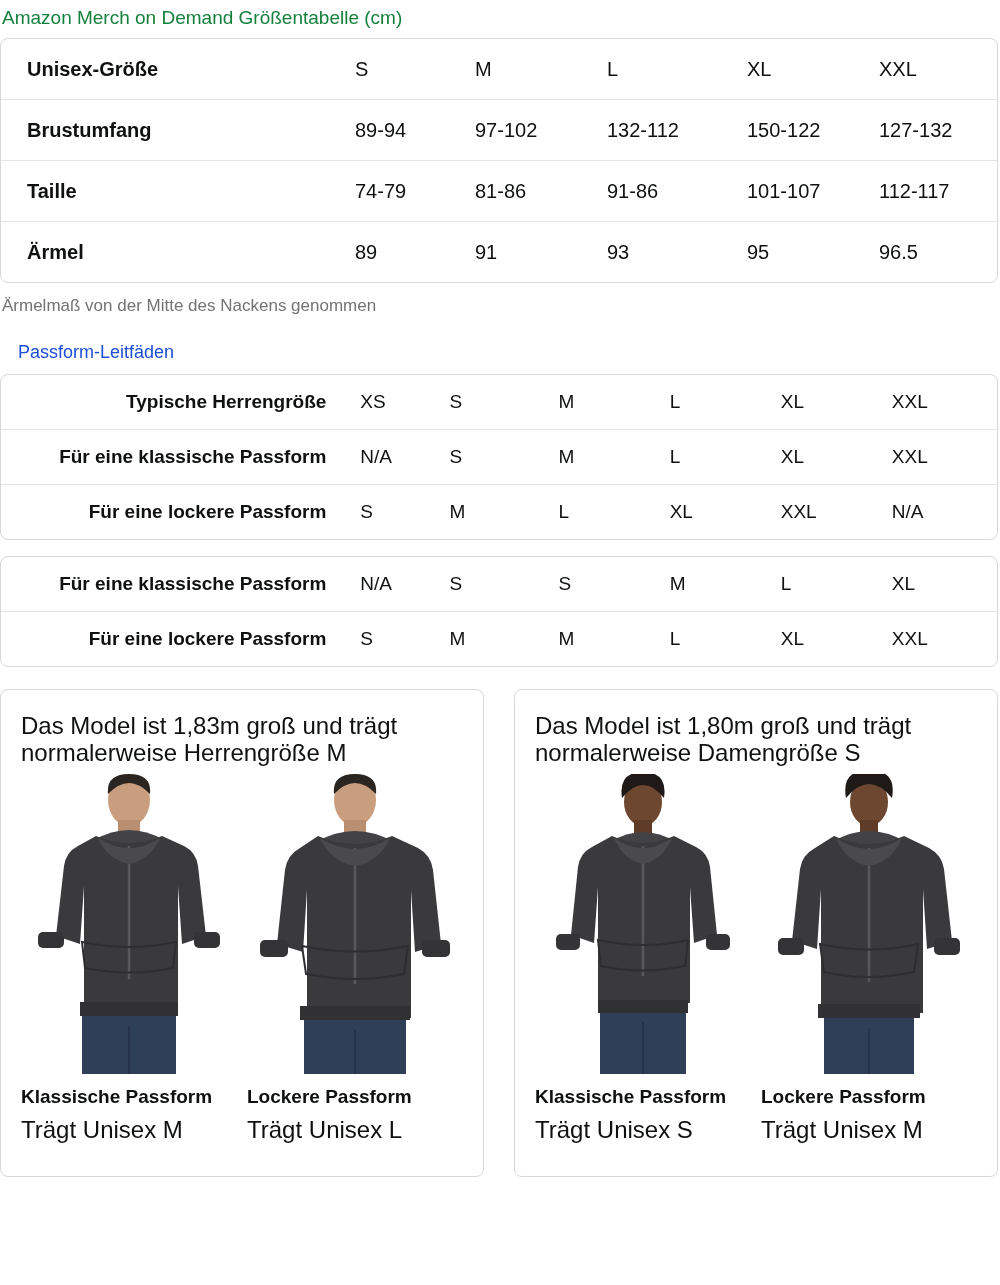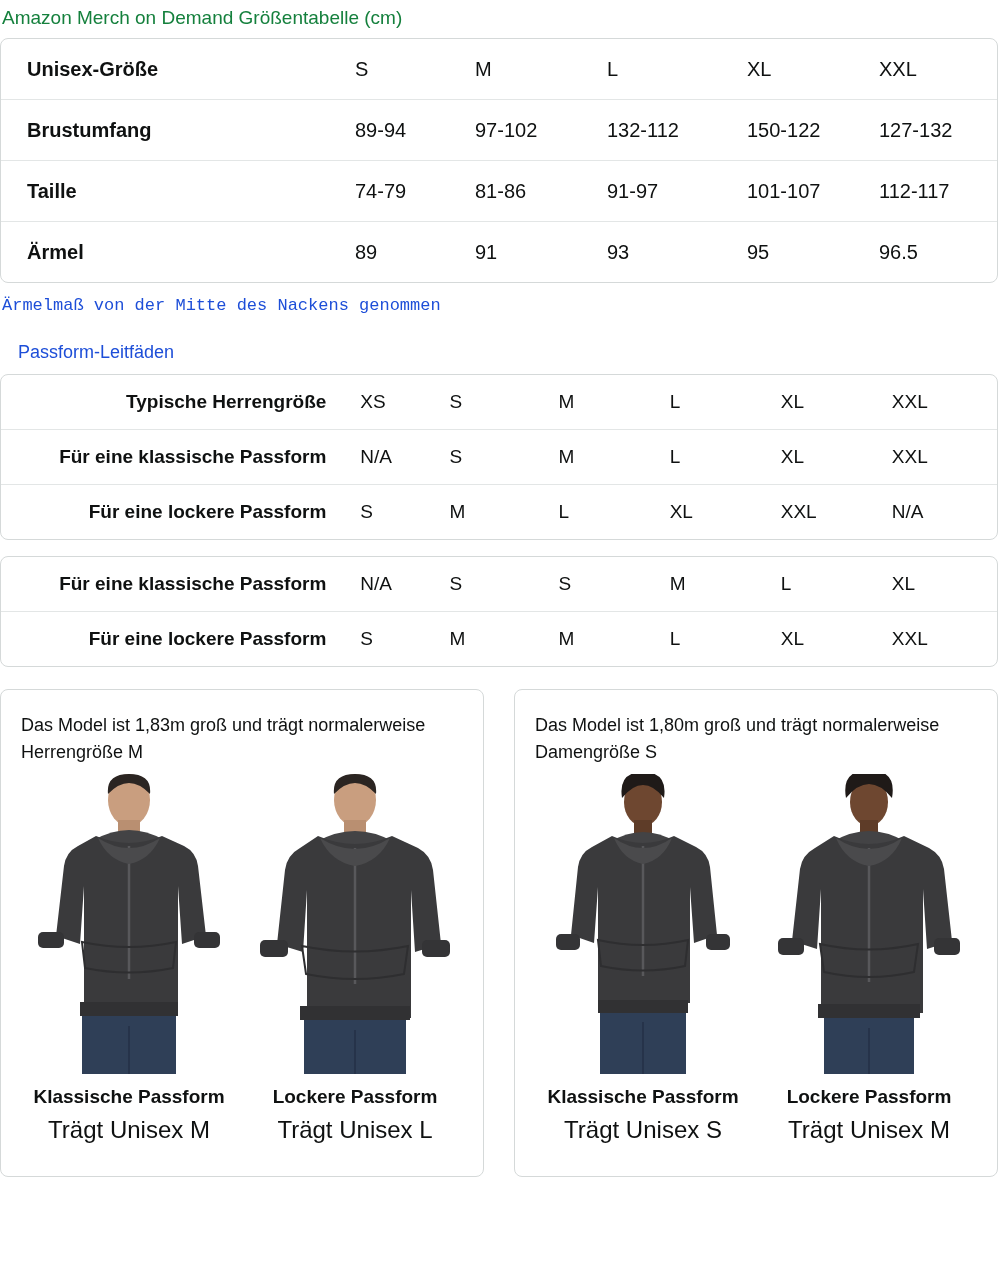--- a/index.html
+++ b/index.html
@@ -23,24 +23,23 @@
   .caption {
     font-size: 19px;
     line-height: 24px;
     color: #15803d;
     padding: 6px 0 8px 2px;
     font-weight: 400;
   }
   .note {
     font-size: 17px;
     line-height: 22px;
-    color: #1d4ed8;
+    color: #737373;
     padding: 12px 9px 10px 2px;
     font-weight: 400;
-    font-family: Liberation Mono, monospace;
   }
   .subhead {
     font-size: 18px;
     line-height: 23px;
     color: #1d4ed8;
     padding: 14px 0 10px 18px;
     font-weight: 400;
   }
   .tablewrap {
     border: 1px solid #d5d9d9;
@@ -99,21 +98,21 @@
     flex: 1 1 0;
     border: 1px solid #d5d9d9;
     border-radius: 8px;
     padding: 22px 20px 14px 20px;
     background: #fff;
     min-height: 488px;
     position: relative;
     overflow: hidden;
   }
   .model-desc {
-    font-size: 18px;
+    font-size: 24px;
     line-height: 27px;
     color: #0f1111;
     margin-bottom: 8px;
   }
   .figures {
     display: flex;
     justify-content: space-around;
     align-items: flex-end;
     gap: 10px;
     height: 300px;
@@ -124,21 +123,20 @@
     height: 300px;
     position: relative;
   }
   .fig-labels {
     display: flex;
     gap: 10px;
     margin-top: 10px;
   }
   .fig-label-col {
     flex: 1 1 0;
-    text-align: center;
   }
   .fit-name {
     font-size: 19px;
     font-weight: 700;
     line-height: 26px;
     color: #0f1111;
   }
   .fit-wears {
     font-size: 24px;
     line-height: 25px;
@@ -170,21 +168,21 @@
           <td>89-94</td>
           <td>97-102</td>
           <td>132-112</td>
           <td>150-122</td>
           <td>127-132</td>
         </tr>
         <tr>
           <td class="label">Taille</td>
           <td>74-79</td>
           <td>81-86</td>
-          <td>91-97</td>
+          <td>91-86</td>
           <td>101-107</td>
           <td>112-117</td>
         </tr>
         <tr>
           <td class="label">Ärmel</td>
           <td>89</td>
           <td>91</td>
           <td>93</td>
           <td>95</td>
           <td>96.5</td>

